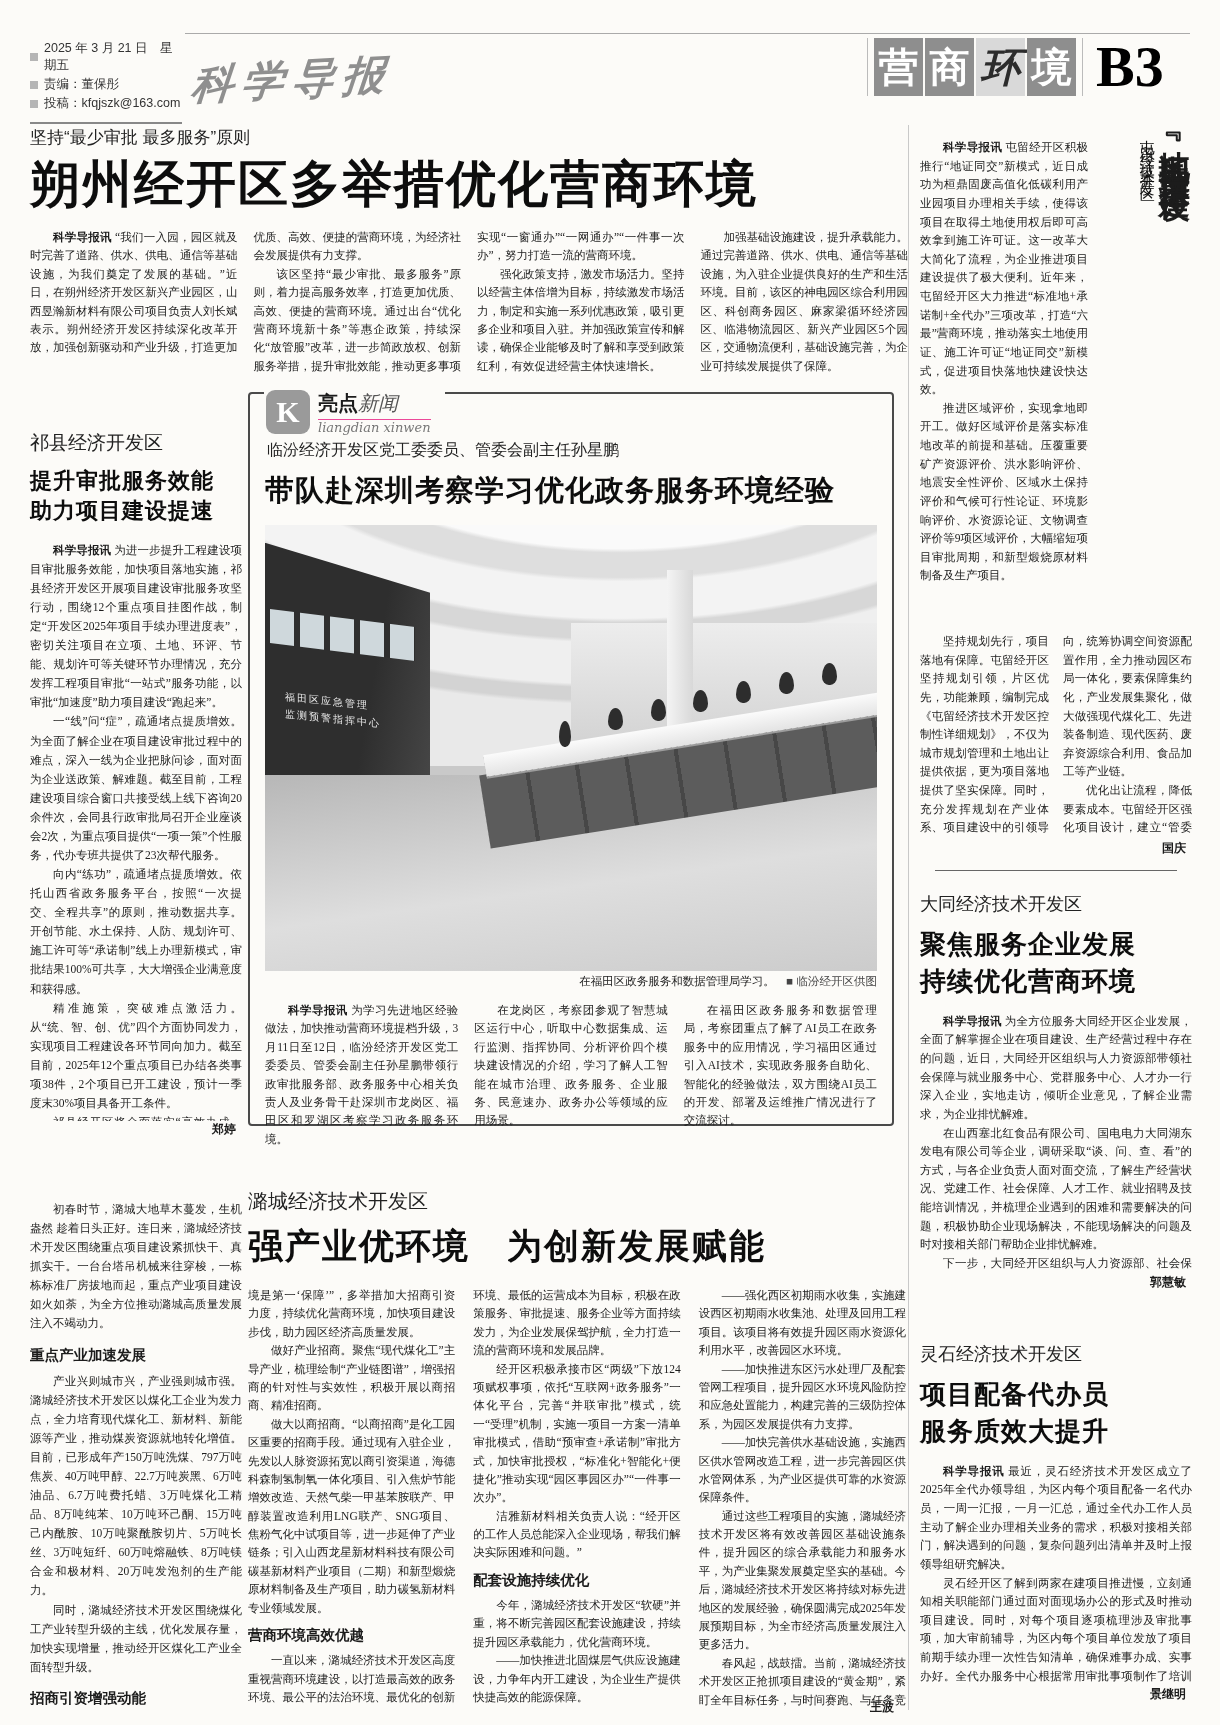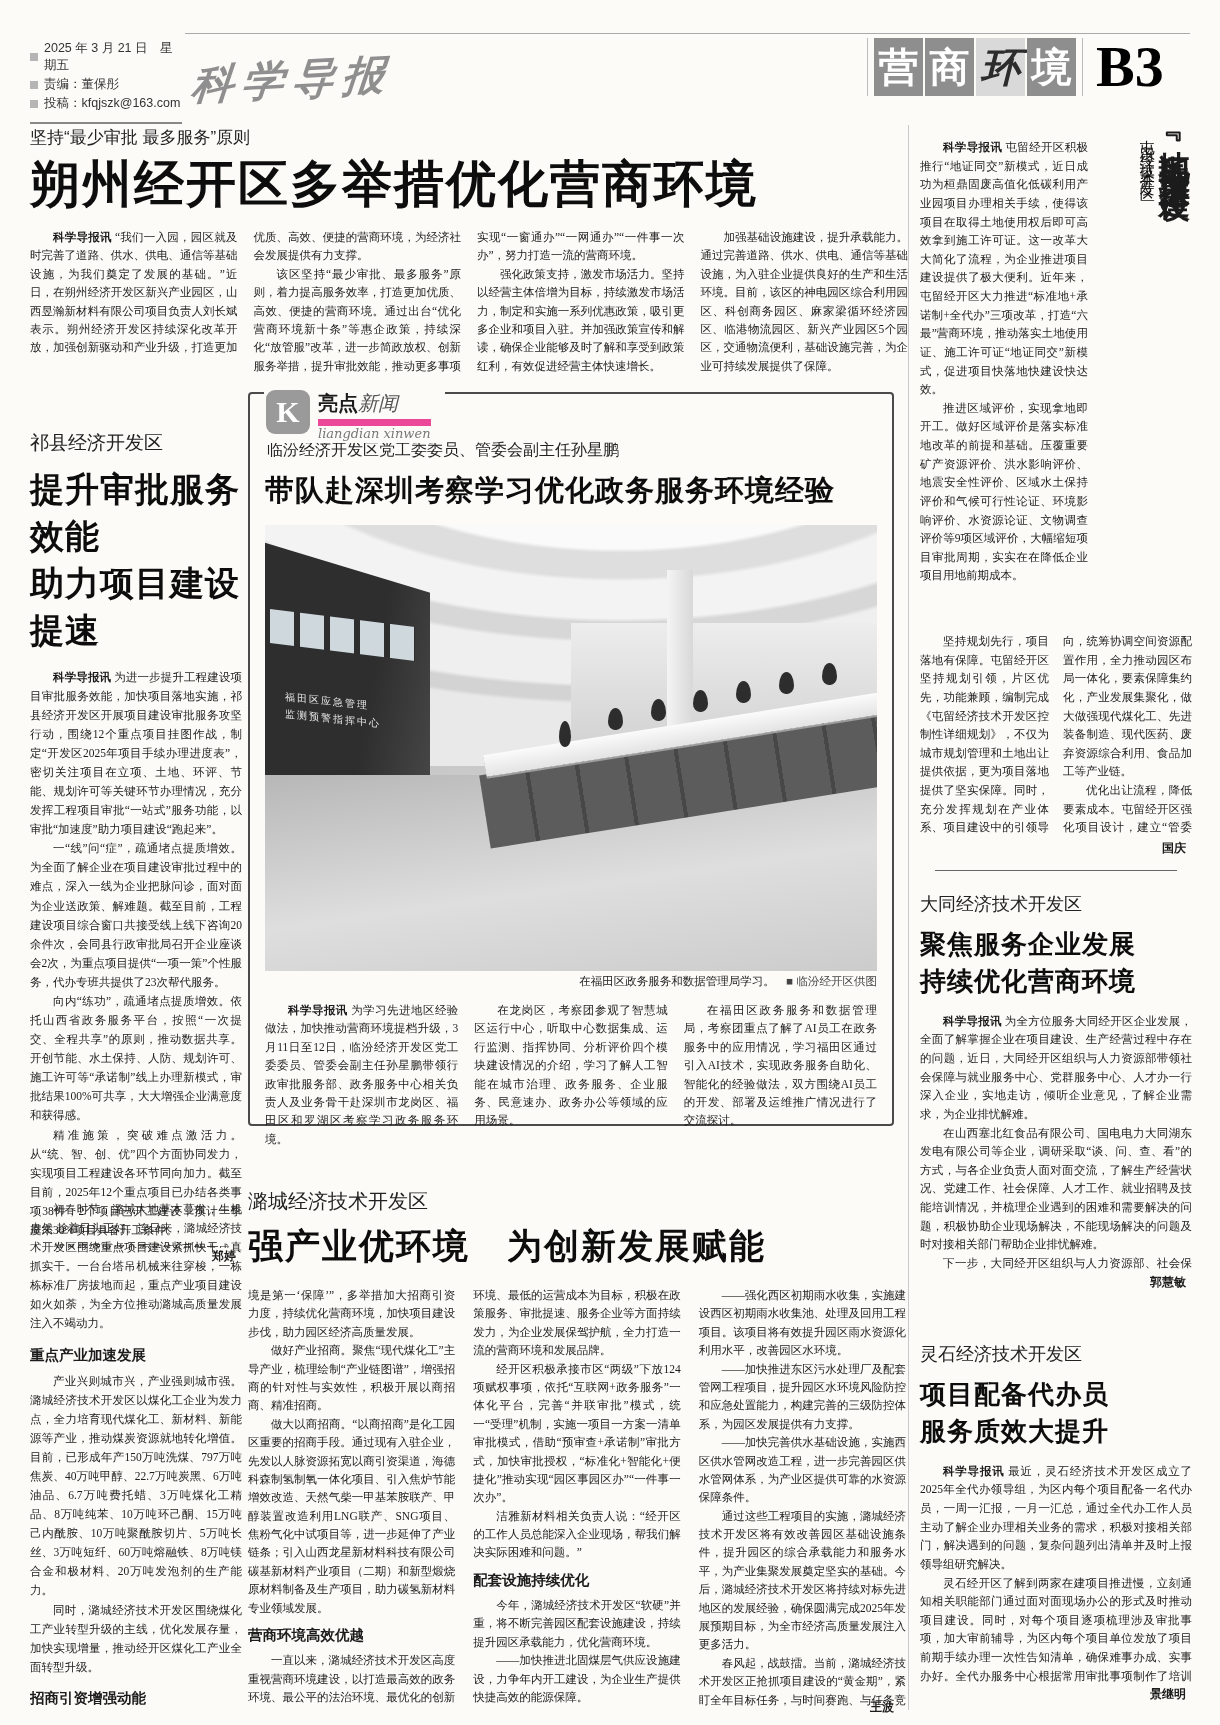--- a/index.html
+++ b/index.html
@@ -27,31 +27,31 @@
   h1,h2,h3,h4{margin:0;font-family:"Liberation Sans",sans-serif;color:#0d0d0d;}
   
   .lead{position:absolute;left:30px;top:126px;width:878px;}
   .lead .kicker{font-size:17px;margin-bottom:8px;}
   .lead h1{font-size:50px;font-weight:800;letter-spacing:2px;line-height:1.1;}
   .lead .art-body{margin-top:16px;column-count:4;column-gap:16px;height:156px;overflow:hidden;
                   font-size:11.5px;line-height:1.6;}
   
   .qixian{position:absolute;left:30px;top:430px;width:212px;}
   .qixian .kicker{font-size:19px;margin-bottom:10px;}
-  .qixian h2{font-size:34px;line-height:1.38;letter-spacing:1px;}
+  .qixian h2{font-size:22px;line-height:1.38;letter-spacing:1px;}
   .qixian .art-body{margin-top:14px;font-size:11.5px;line-height:1.66;height:580px;overflow:hidden;}
   
   .box{position:absolute;left:248px;top:392px;width:612px;height:730px;border:2px solid #4a4a4a;
        border-radius:4px;padding:0 15px;background:#fcfbf8;}
   .box-logo{position:absolute;left:14px;top:-8px;display:flex;align-items:flex-start;background:#fcfbf8;
             padding:4px 14px 2px 2px;}
   .klogo{width:44px;height:44px;background:#9a9a9a;border-radius:9px;color:#fff;display:flex;align-items:center;
          justify-content:center;font-family:"Liberation Serif",serif;font-weight:bold;font-size:30px;}
   .logo-txt{margin-left:8px;}
-  .logo-title{font-size:20px;font-weight:bold;font-family:"Liberation Sans",sans-serif;border-bottom:7px solid #ec4899;padding:0 20px 2px 0;}
+  .logo-title{font-size:20px;font-weight:bold;font-family:"Liberation Sans",sans-serif;border-bottom:1px solid #ec4899;padding:0 20px 2px 0;}
   .logo-title .script{font-family:"DejaVu Serif",serif;font-style:italic;font-weight:normal;color:#555;}
   .logo-sub{font-family:"DejaVu Serif",serif;font-style:italic;font-size:13px;color:#777;}
   .box-inner{padding-top:46px;}
   .box .kicker{font-size:16px;margin-left:2px;}
   .box h2{font-size:29px;margin-top:10px;letter-spacing:1px;}
   .photo{position:relative;margin-top:14px;height:446px;background:#c9c9c9;overflow:hidden;}
   .ceiling{position:absolute;left:0;top:0;right:0;height:54%;
      background:radial-gradient(130% 170% at 58% -65%, #fafafa 0 44%, #dedede 45% 51%, #f3f3f3 52% 61%,
                 #d7d7d7 62% 66%, #efefef 67% 77%, #d3d3d3 78% 81%, #e9e9e9 82%);}
   .lwall{position:absolute;left:0;top:4%;width:27%;height:70%;
@@ -209,21 +209,21 @@
       </div>
     </div>
   </div>
 
   <div class="vdiv"></div>
 
   <div class="rail tunliu">
     <div class="tun-top">
       <div class="tun-body1 art-body">
         <p><span class="wire">科学导报讯</span> <span>屯留经开区积极推行“地证同交”新模式，近日成功为桓鼎固废高值化低碳利用产业园项目办理相关手续，使得该项目在取得土地使用权后即可高效拿到施工许可证。这一改革大大简化了流程，为企业推进项目建设提供了极大便利。近年来，屯留经开区大力推进“标准地+承诺制+全代办”三项改革，打造“六最”营商环境，推动落实土地使用证、施工许可证“地证同交”新模式，促进项目快落地快建设快达效。</span></p>
-        <p>推进区域评价，实现拿地即开工。做好区域评价是落实标准地改革的前提和基础。压覆重要矿产资源评价、洪水影响评价、地震安全性评价、区域水土保持评价和气候可行性论证、环境影响评价、水资源论证、文物调查评价等9项区域评价，大幅缩短项目审批周期，实实在在降低企业项目用地前期成本。</p>
+        <p>推进区域评价，实现拿地即开工。做好区域评价是落实标准地改革的前提和基础。压覆重要矿产资源评价、洪水影响评价、地震安全性评价、区域水土保持评价和气候可行性论证、环境影响评价、水资源论证、文物调查评价等9项区域评价，大幅缩短项目审批周期，和新型煅烧原材料制备及生产项目。</p>
       </div>
       <div class="tun-vert">
         <div class="tun-kicker">屯留经济技术开发区</div>
         <div class="tun-head">『地证同交』推进项目建设</div>
       </div>
     </div>
     <div class="tun-bottom art-body">
       <p>坚持规划先行，项目落地有保障。屯留经开区坚持规划引领，片区优先，功能兼顾，编制完成《屯留经济技术开发区控制性详细规划》，不仅为城市规划管理和土地出让提供依据，更为项目落地提供了坚实保障。同时，充分发挥规划在产业体系、项目建设中的引领导向，统筹协调空间资源配置作用，全力推动园区布局一体化，要素保障集约化，产业发展集聚化，做大做强现代煤化工、先进装备制造、现代医药、废弃资源综合利用、食品加工等产业链。</p>
       <p>优化出让流程，降低要素成本。屯留经开区强化项目设计，建立“管委会+部门”协同工作机制，针对出让土地，提前开展土地征收、平整及基础设施配套工作，实现“拿地即开工”。为提升土地出让效率，积极利用网上竞拍、电子竞牌等现代化手段，优化传统土地交易流程，打破时空限制，降低交易成本，全程交易数据自动存档、实时公开，在提升政府服务效率的同时增强交易公信力与规范化，保障了交易的安全性与合法性。同时，推行“地证同交”助力“拿地即开工”。组建“标准地”服务专班，为意向企业提供政策解读、报建指导等“一对一”服务，极大地提升了企业满意度。</p>
     </div>

